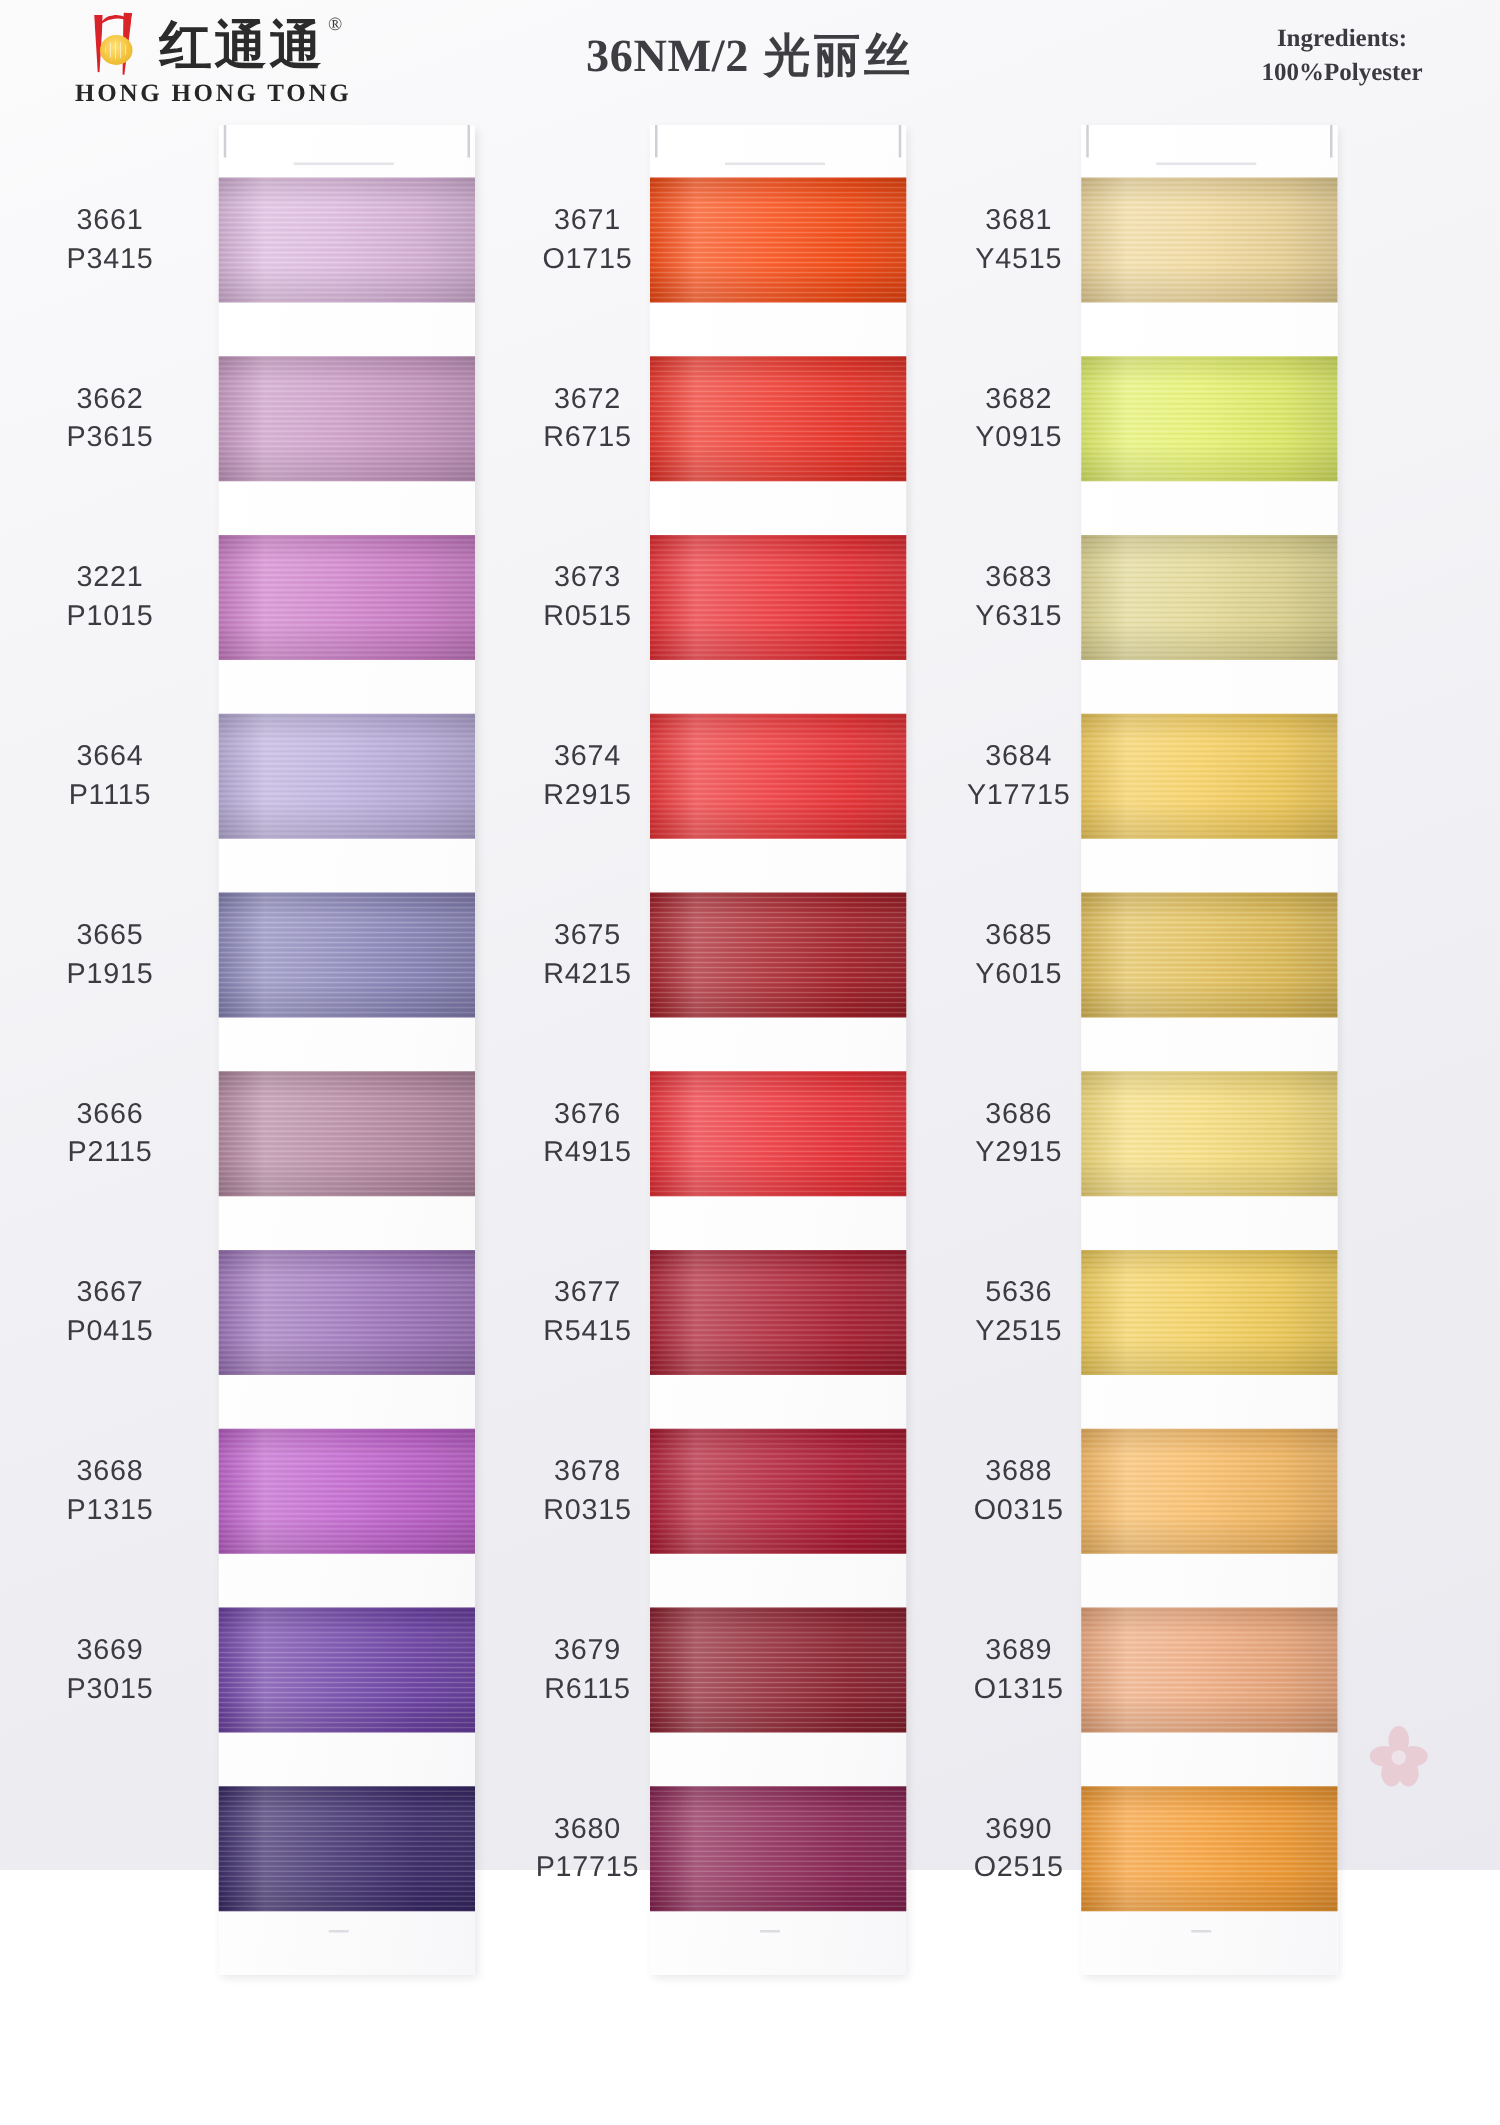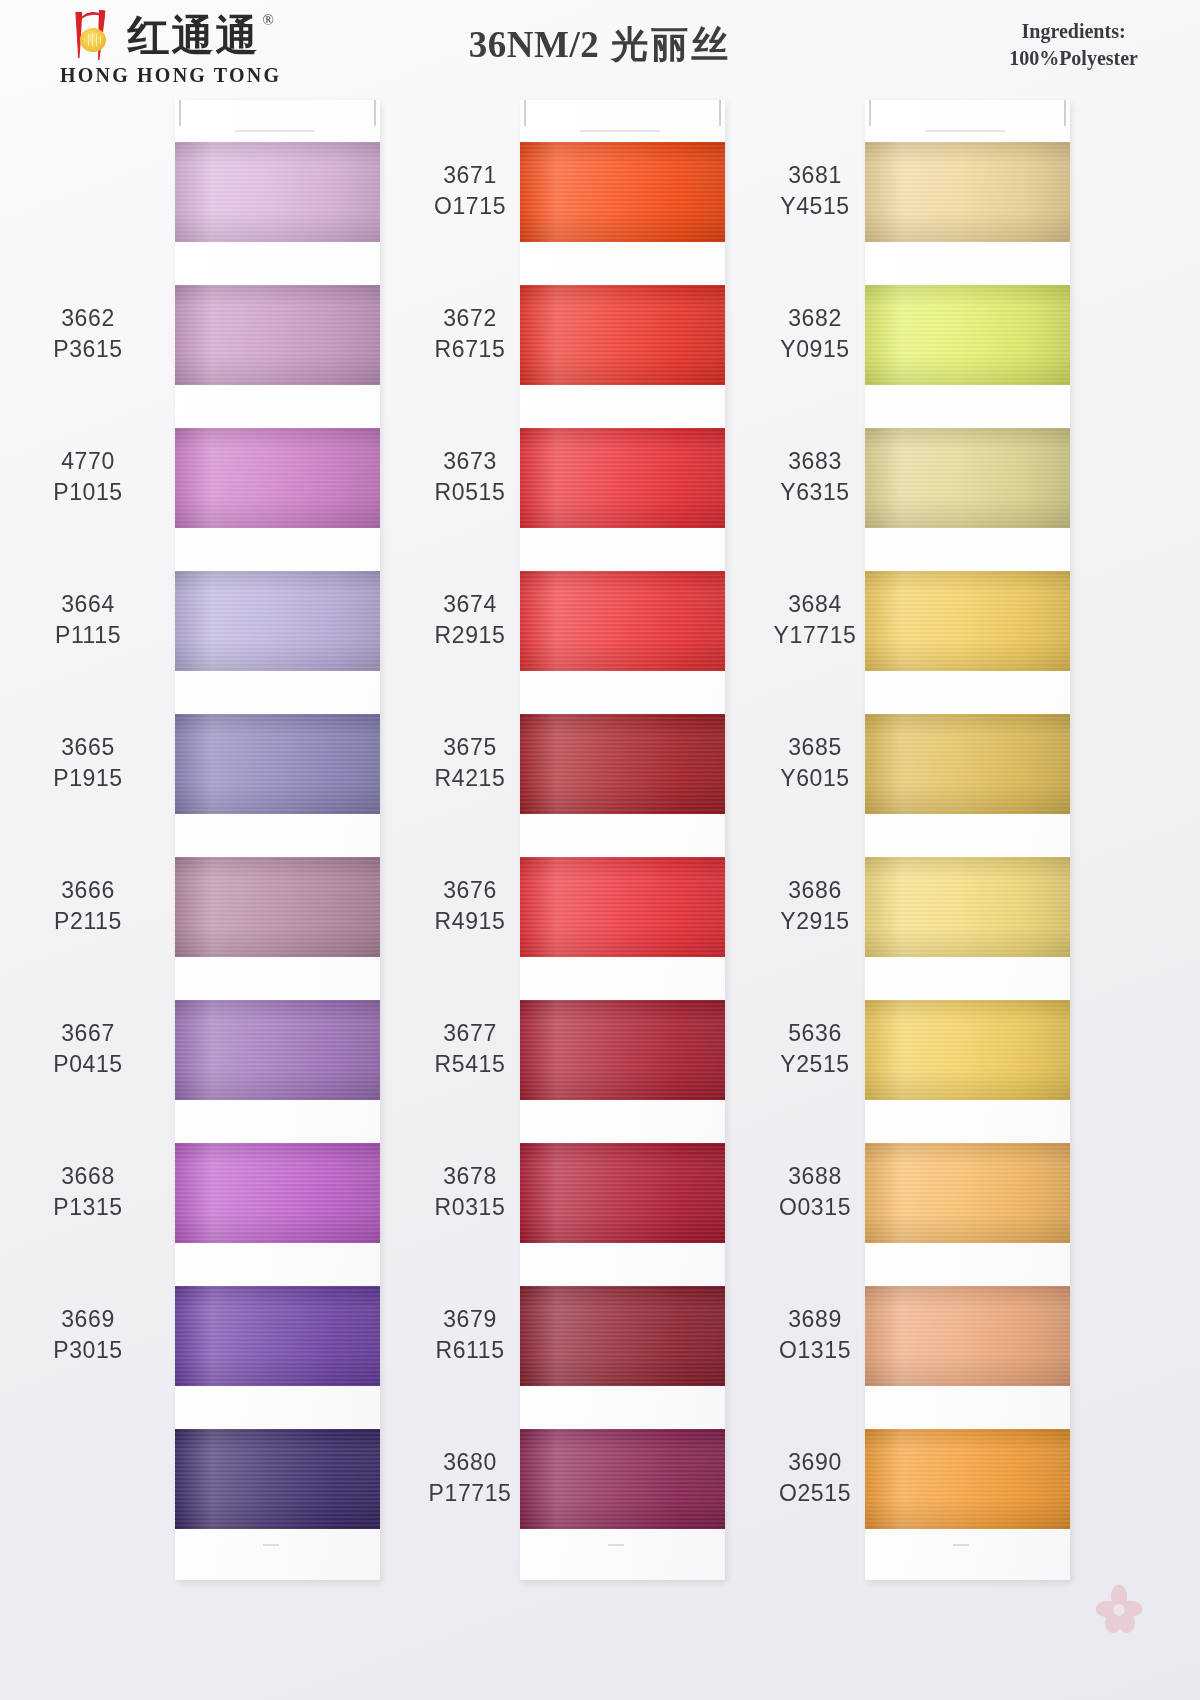--- a/index.html
+++ b/index.html
@@ -4,21 +4,21 @@
 <style>
   * { box-sizing: border-box; margin: 0; padding: 0; }
   html, body {
     width: 1200px; height: 1700px;
     font-family: "Liberation Sans", sans-serif;
     background: #ffffff;
     overflow: hidden;
   }
   .page {
     position: relative;
-    width: 1200px; height: 1700px;
+    width: 1200px; height: 1496px;
     background: linear-gradient(160deg,#fbfbfc 0%, #f4f4f7 35%, #eeeef2 70%, #e9e9ef 100%);
   }
   
   .header {
     position: absolute; top: 0; left: 0;
     width: 1200px; height: 92px;
   }
   .brand {
     position: absolute; left: 60px; top: 10px;
     display: flex; flex-direction: column; align-items: center;
@@ -203,36 +203,40 @@
           <div class="notch l"></div>
           <div class="notch r"></div>
           <div class="topline"></div>
           <div class="botline"></div>
         </div>
         <div class="swatch" style="top: 50px; height: 100px; background: rgb(220, 182, 221);">
           <div class="threads"></div>
           <div class="gloss"></div>
           <div class="shade"></div>
         </div>
+        <div class="label" style="top: 68px;">
+          <span class="code">3661</span>
+          <span class="ref">P3415</span>
+        </div>
         <div class="swatch" style="top: 193px; height: 100px; background: rgb(203, 155, 198);">
           <div class="threads"></div>
           <div class="gloss"></div>
           <div class="shade"></div>
         </div>
         <div class="label" style="top: 211px;">
           <span class="code">3662</span>
           <span class="ref">P3615</span>
         </div>
         <div class="swatch" style="top: 336px; height: 100px; background: rgb(208, 127, 203);">
           <div class="threads"></div>
           <div class="gloss"></div>
           <div class="shade"></div>
         </div>
         <div class="label" style="top: 354px;">
-          <span class="code">4770</span>
+          <span class="code">3221</span>
           <span class="ref">P1015</span>
         </div>
         <div class="swatch" style="top: 479px; height: 100px; background: rgb(188, 176, 222);">
           <div class="threads"></div>
           <div class="gloss"></div>
           <div class="shade"></div>
         </div>
         <div class="label" style="top: 497px;">
           <span class="code">3664</span>
           <span class="ref">P1115</span>

